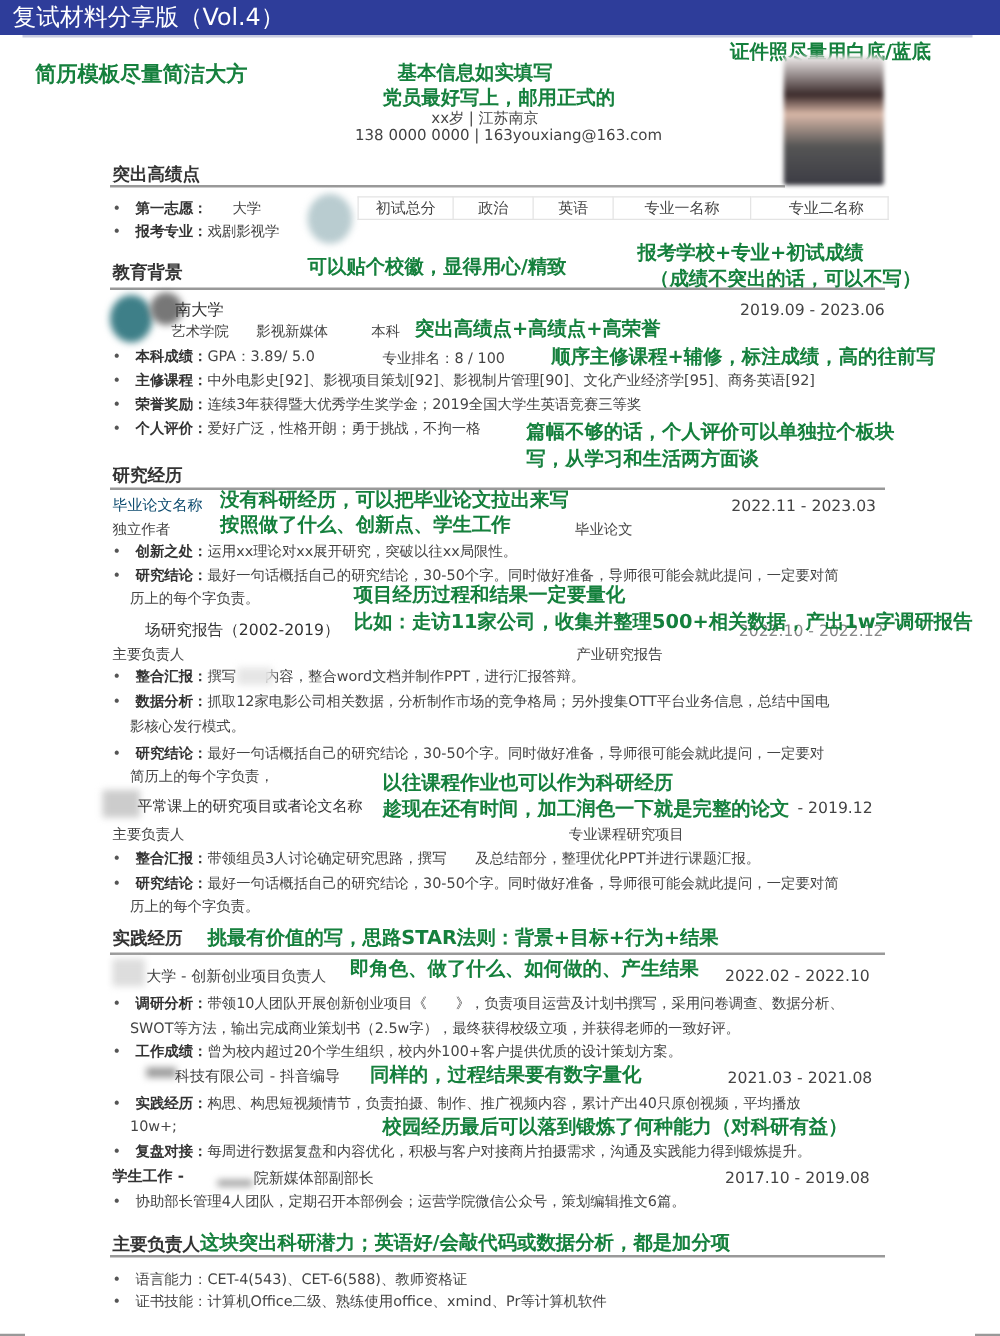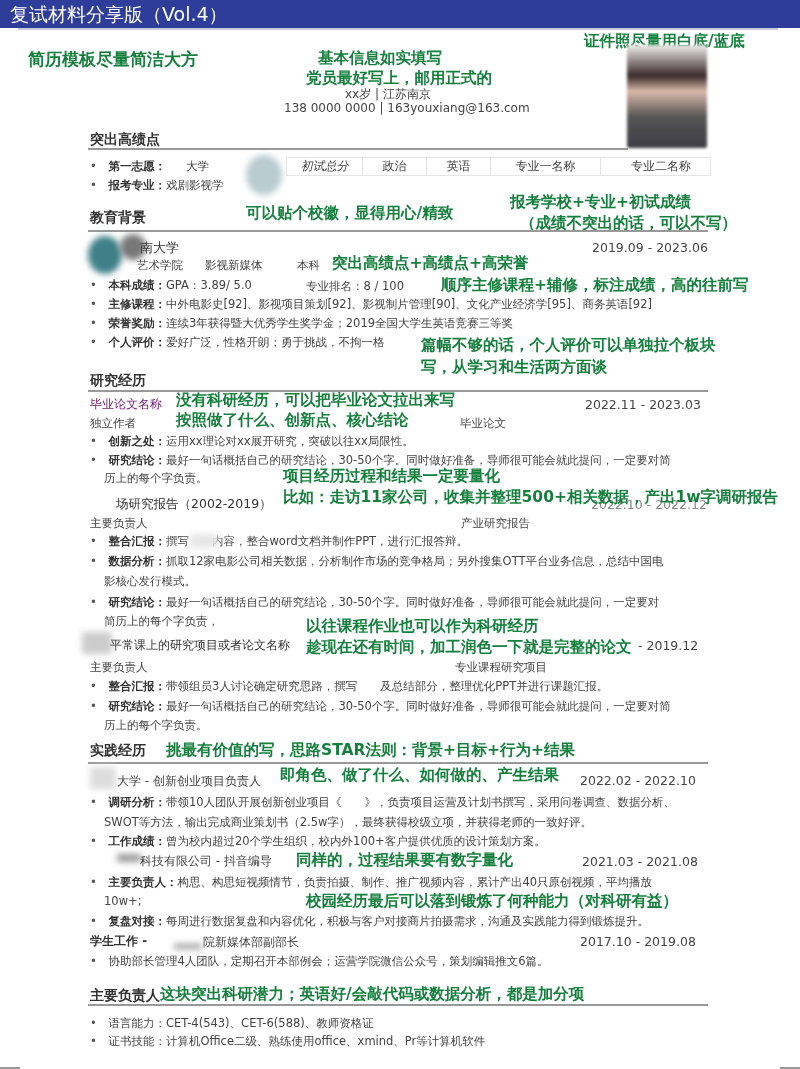--- a/index.html
+++ b/index.html
@@ -68,21 +68,21 @@
 </div>
 <div class="bullet" style="top:176px;">
   <span class="lbl">报考专业：</span><span>戏剧影视学</span>
 </div>
 
 <div class="blur-logo" style="left:246px;top:155px;width:36px;height:40px;background:#b9ccd0;"></div>
 
 <table class="scores">
   <tbody>
       <tr>
-    <td style="width:76px;font-style:italic;" rowspan="1">初试总分</td>
+    <td style="width:76px;" rowspan="1">初试总分</td>
     <td style="width:64px;">政治</td>
     <td style="width:64px;">英语</td>
     <td style="width:110px;">专业一名称</td>
     <td style="width:110px;padding-left:15px;">专业二名称</td>
   </tr>
 </tbody>
   </table>
 
 <div class="anno anno-md" style="left:246px;top:203px;">可以贴个校徽，显得用心/精致</div>
 <div class="anno anno-md" style="left:510px;top:192px;">报考学校+专业+初试成绩</div>
@@ -113,25 +113,25 @@
 </div>
 <div class="bullet" style="top:333px;">
   <span class="lbl">个人评价：</span><span>爱好广泛，性格开朗；勇于挑战，不拘一格</span>
 </div>
 <div class="anno anno-md" style="left:421px;top:335px;">篇幅不够的话，个人评价可以单独拉个板块</div>
 <div class="anno anno-md" style="left:421px;top:357px;">写，从学习和生活两方面谈</div>
 
 <div class="section-title" style="top:372px;">研究经历</div>
 <div class="section-rule" style="top:390px;"></div>
 
-<div class="txt" style="left:90px;top:396px;font-size:12px;color:#701a75;">毕业论文名称</div>
+<div class="txt" style="left:90px;top:396px;font-size:12px;color:#0c4a6e;">毕业论文名称</div>
 <div class="anno anno-md" style="left:176px;top:390px;">没有科研经历，可以把毕业论文拉出来写</div>
 <div class="date" style="left:585px;top:397px;">2022.11 - 2023.03</div>
 <div class="txt" style="left:90px;top:416px;">独立作者</div>
-<div class="anno anno-md" style="left:176px;top:410px;">按照做了什么、创新点、核心结论</div>
+<div class="anno anno-md" style="left:176px;top:410px;">按照做了什么、创新点、学生工作</div>
 <div class="txt" style="left:460px;top:416px;">毕业论文</div>
 <div class="bullet" style="top:432px;">
   <span class="lbl">创新之处：</span><span>运用xx理论对xx展开研究，突破以往xx局限性。</span>
 </div>
 <div class="bullet" style="top:451px;">
   <span class="lbl">研究结论：</span><span>最好一句话概括自己的研究结论，30-50个字。同时做好准备，导师很可能会就此提问，一定要对简</span>
 </div>
 <div class="cont" style="top:471px;">历上的每个字负责。</div>
 <div class="anno anno-md" style="left:283px;top:466px;">项目经历过程和结果一定要量化</div>
 
@@ -182,21 +182,21 @@
 <div class="cont" style="top:815px;">SWOT等方法，输出完成商业策划书（2.5w字），最终获得校级立项，并获得老师的一致好评。</div>
 <div class="bullet" style="top:832px;">
   <span class="lbl">工作成绩：</span><span>曾为校内超过20个学生组织，校内外100+客户提供优质的设计策划方案。</span>
 </div>
 
 <div class="redact" style="left:117px;top:854px;width:24px;height:8px;background:#999;"></div>
 <div class="txt" style="left:140px;top:853px;font-size:12px;">科技有限公司 - 抖音编导</div>
 <div class="anno anno-md" style="left:296px;top:850px;">同样的，过程结果要有数字量化</div>
 <div class="date" style="left:582px;top:854px;">2021.03 - 2021.08</div>
 <div class="bullet" style="top:873px;">
-  <span class="lbl">主要负责人：</span><span>构思、构思短视频情节，负责拍摄、制作、推广视频内容，累计产出40只原创视频，平均播放</span>
+  <span class="lbl">实践经历：</span><span>构思、构思短视频情节，负责拍摄、制作、推广视频内容，累计产出40只原创视频，平均播放</span>
 </div>
 <div class="cont" style="top:894px;">10w+;</div>
 <div class="anno anno-md" style="left:306px;top:891px;">校园经历最后可以落到锻炼了何种能力（对科研有益）</div>
 <div class="bullet" style="top:912px;">
   <span class="lbl">复盘对接：</span><span>每周进行数据复盘和内容优化，积极与客户对接商片拍摄需求，沟通及实践能力得到锻炼提升。</span>
 </div>
 
 <div class="txt" style="left:90px;top:933px;font-size:12px;color:#333;font-weight:bold;">学生工作 -</div>
 <div class="redact" style="left:174px;top:944px;width:28px;height:5px;background:#999;"></div>
 <div class="txt" style="left:203px;top:934px;font-size:12px;">院新媒体部副部长</div>

